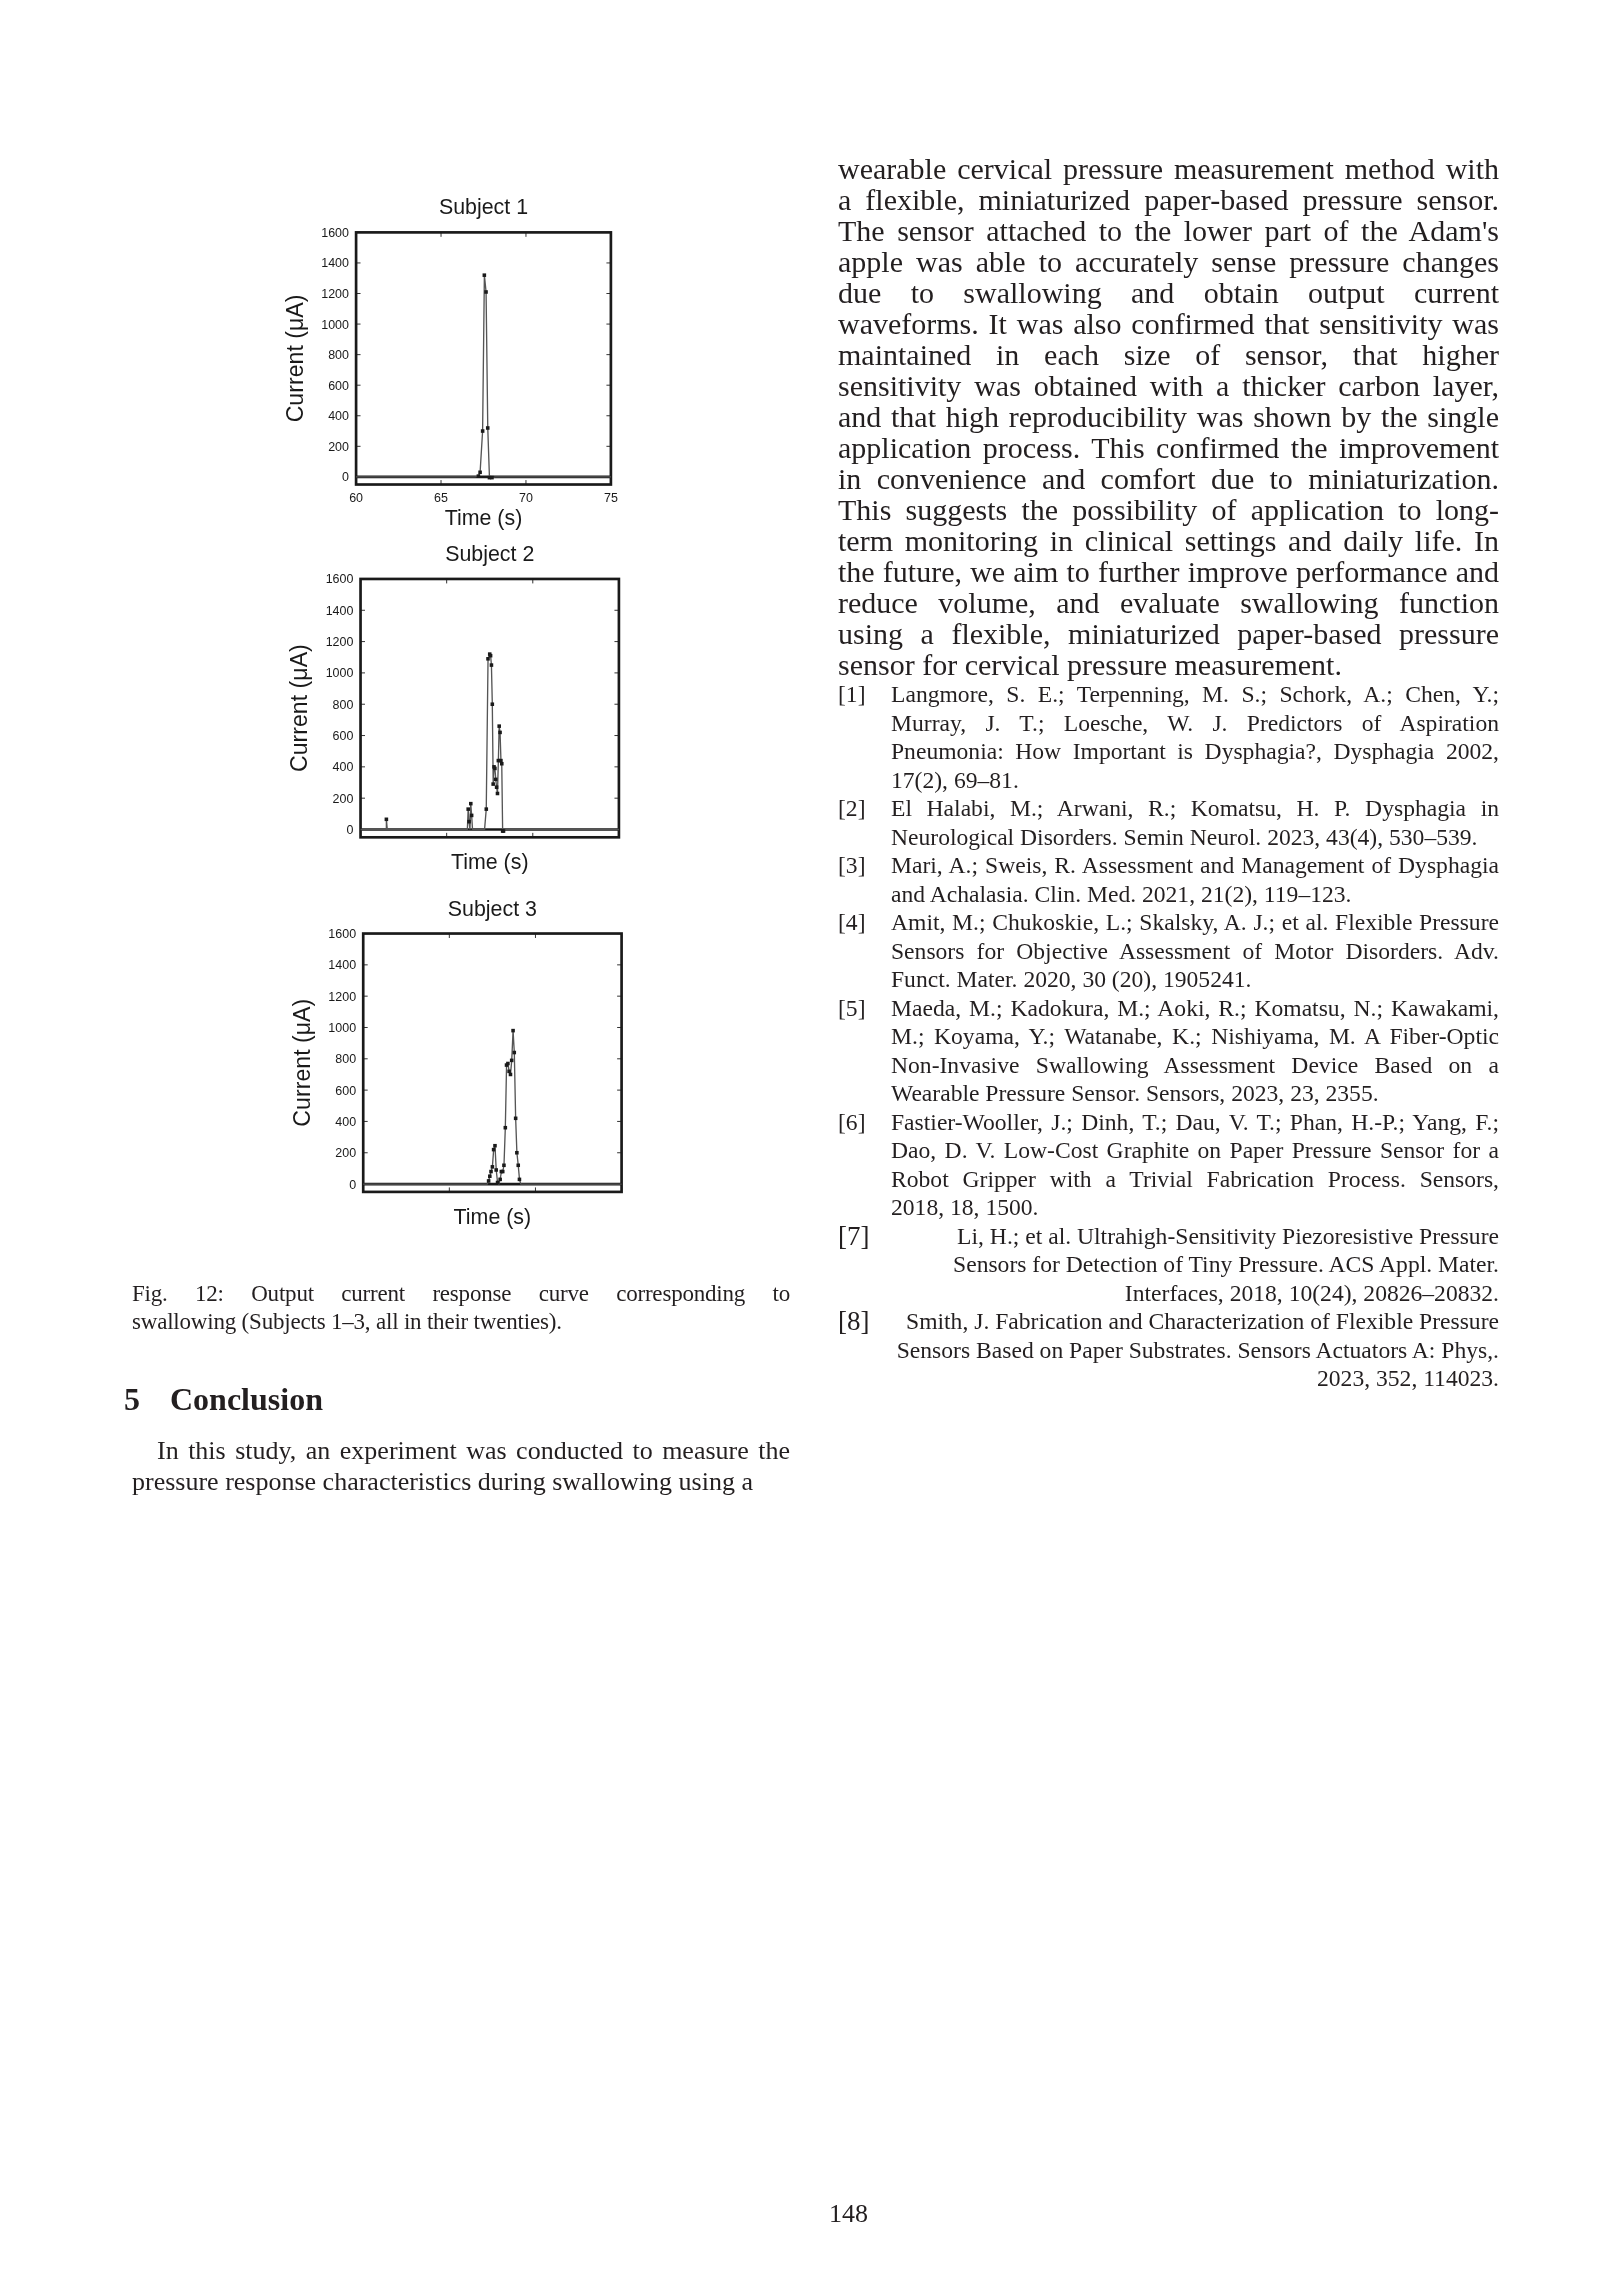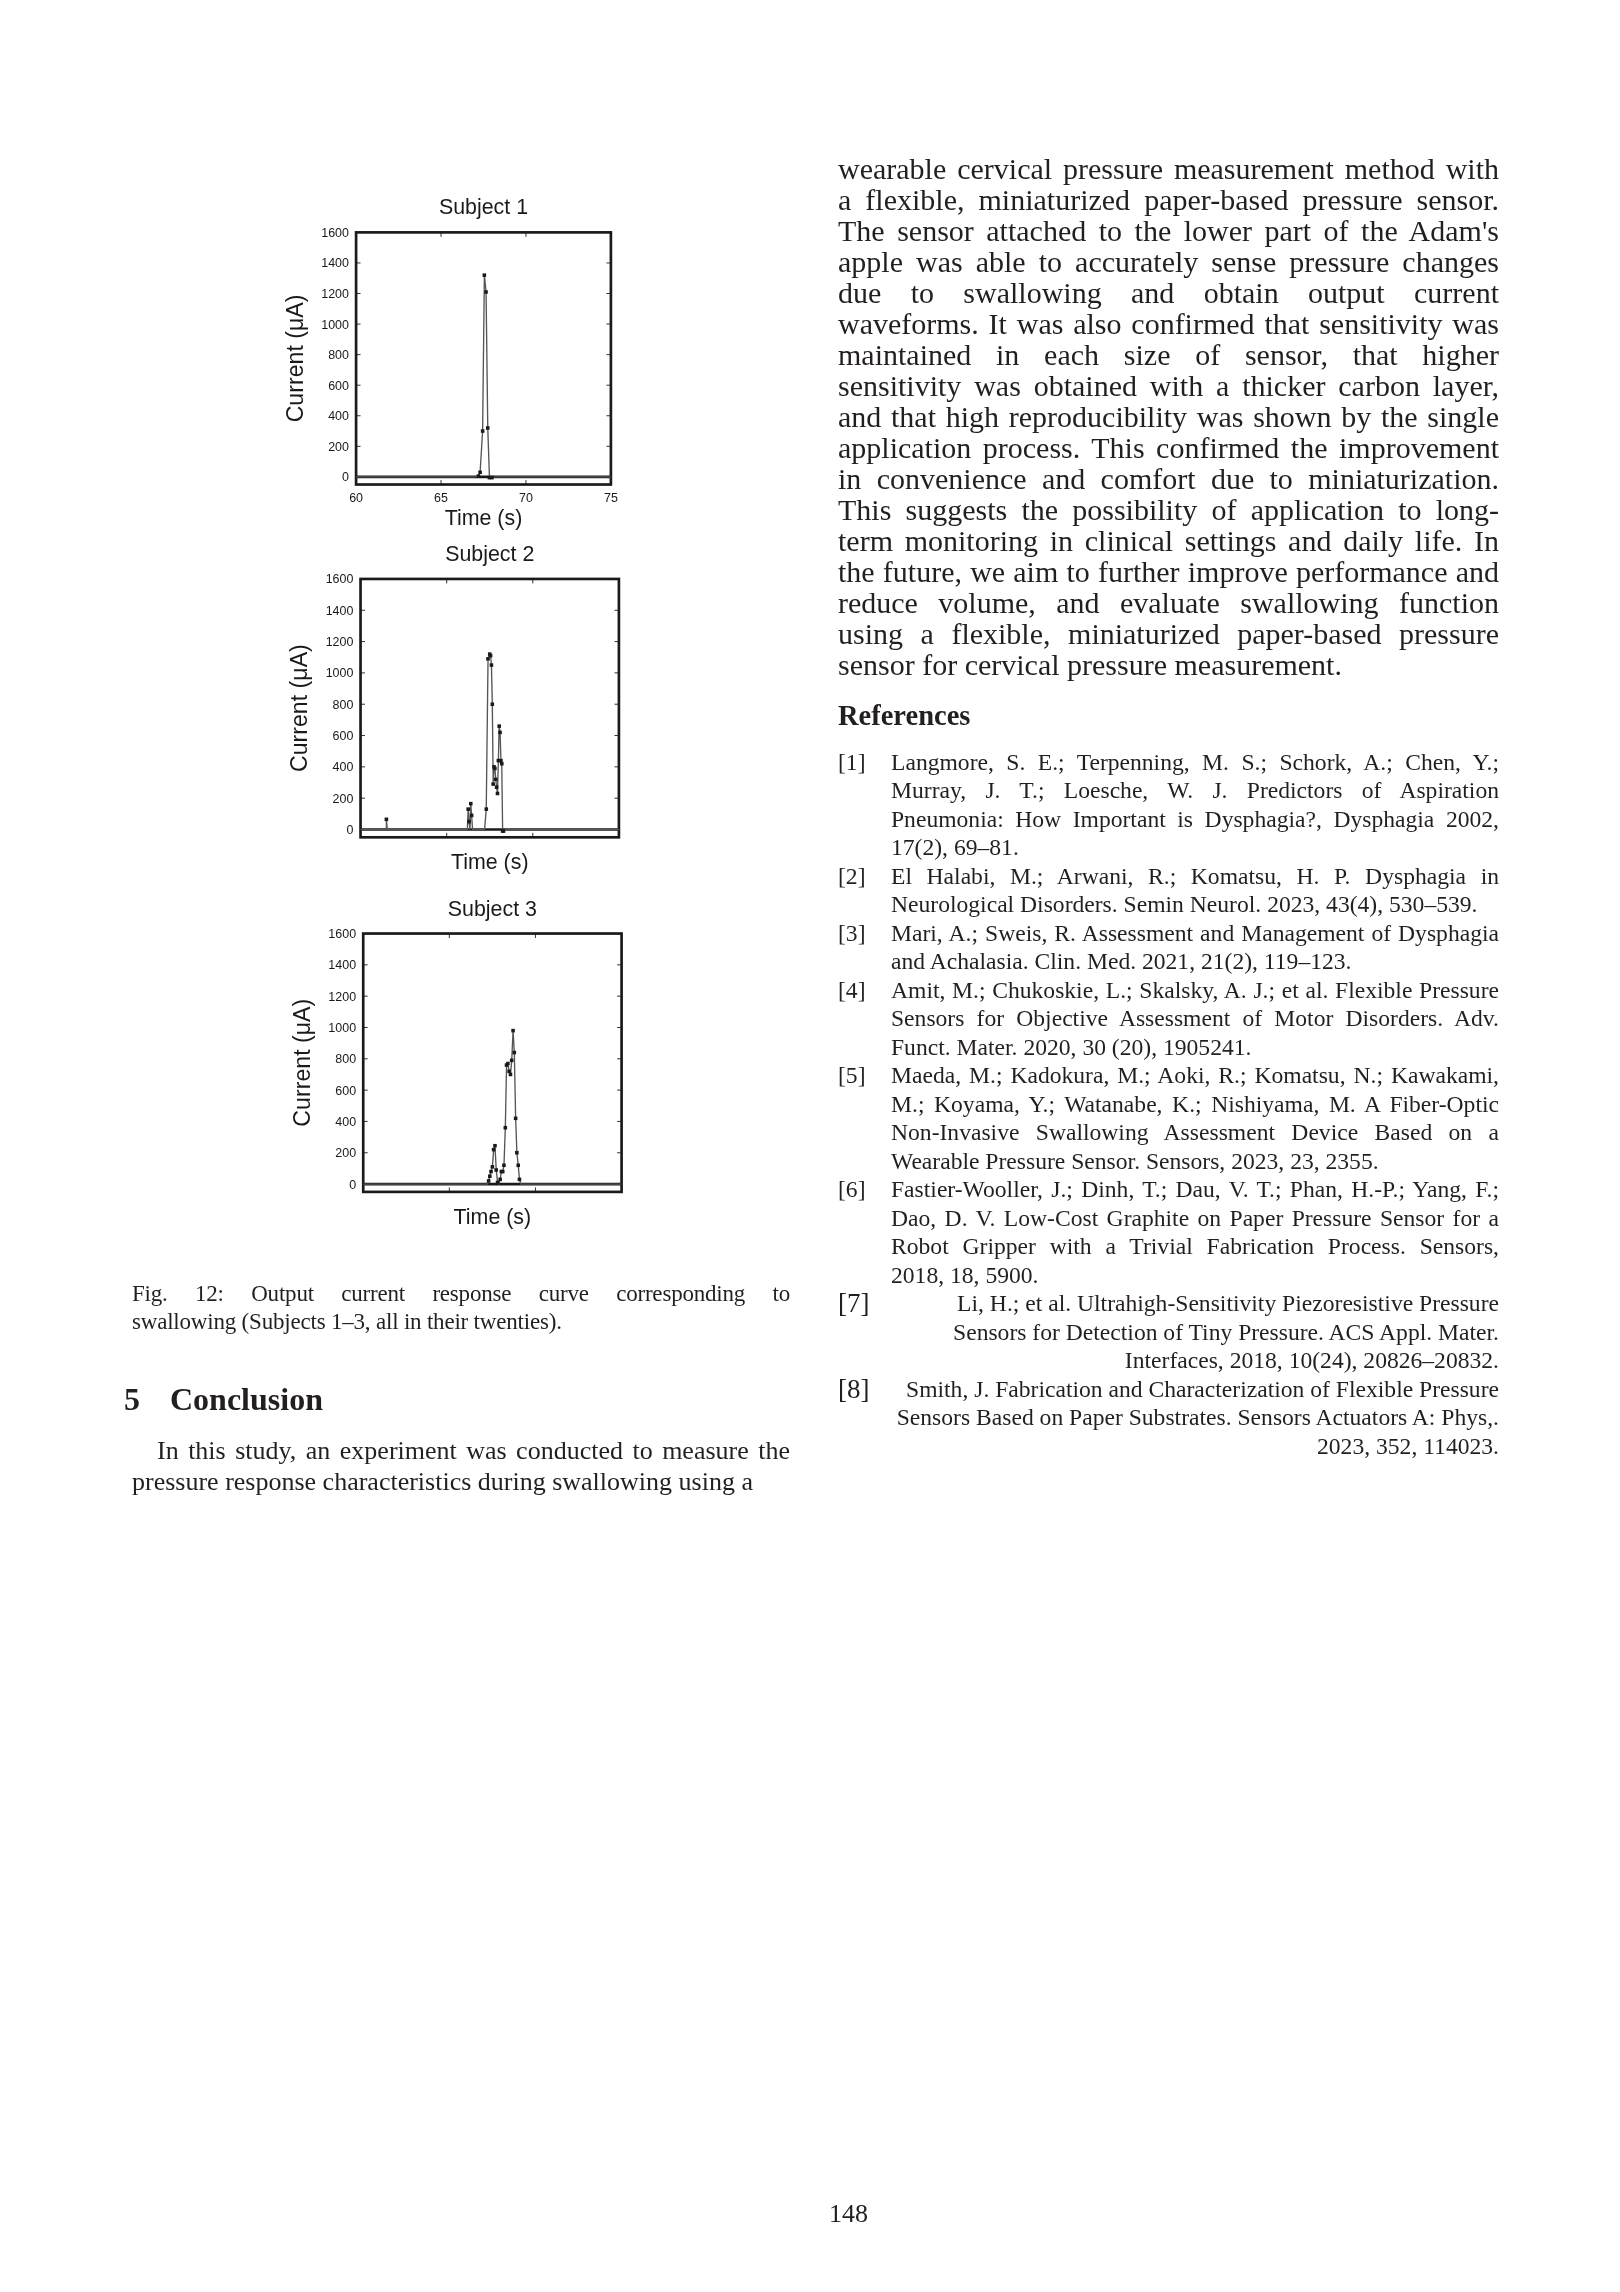--- a/index.html
+++ b/index.html
@@ -231,21 +231,20 @@
 <div class="section-heading serif">
   <span class="num">5</span><span>Conclusion</span>
 </div>
 
 <div class="left-body serif">
   <div class="indent">In this study, an experiment was conducted to measure the pressure response characteristics during swallowing using a</div>
 </div>
 
 <div class="right-col serif">
   <p class="right-body">wearable cervical pressure measurement method with a flexible, miniaturized paper-based pressure sensor. The sensor attached to the lower part of the Adam's apple was able to accurately sense pressure changes due to swallowing and obtain output current waveforms. It was also confirmed that sensitivity was maintained in each size of sensor, that higher sensitivity was obtained with a thicker carbon layer, and that high reproducibility was shown by the single application process. This confirmed the improvement in convenience and comfort due to miniaturization. This suggests the possibility of application to long-term monitoring in clinical settings and daily life. In the future, we aim to further improve performance and reduce volume, and evaluate swallowing function using a flexible, miniaturized paper-based pressure sensor for cervical pressure measurement.</p>
-  <div class="ref-heading">References</div>
   <ul class="ref-list">
     <li class="ref-item">
       <span class="ref-num">[1]</span>
       <span class="ref-text"><span>Langmore, S. E.; Terpenning, M. S.; Schork, A.; Chen, Y.; Murray, J. T.; Loesche, W. J. Predictors of Aspiration Pneumonia: How Important is Dysphagia?, </span><span class="ital">Dysphagia</span><span> 2002, 17(2), 69–81.</span></span>
     </li>
     <li class="ref-item">
       <span class="ref-num">[2]</span>
       <span class="ref-text"><span>El Halabi, M.; Arwani, R.; Komatsu, H. P. Dysphagia in Neurological Disorders. </span><span class="ital">Semin Neurol.</span><span> 2023, 43(4), 530–539.</span></span>
     </li>
     <li class="ref-item">
@@ -255,21 +254,21 @@
     <li class="ref-item">
       <span class="ref-num">[4]</span>
       <span class="ref-text"><span>Amit, M.; Chukoskie, L.; Skalsky, A. J.; et al. Flexible Pressure Sensors for Objective Assessment of Motor Disorders. </span><span class="ital">Adv. Funct. Mater.</span><span> 2020, </span><span class="ital">30</span><span> (20), 1905241.</span></span>
     </li>
     <li class="ref-item">
       <span class="ref-num">[5]</span>
       <span class="ref-text"><span>Maeda, M.; Kadokura, M.; Aoki, R.; Komatsu, N.; Kawakami, M.; Koyama, Y.; Watanabe, K.; Nishiyama, M. A Fiber-Optic Non-Invasive Swallowing Assessment Device Based on a Wearable Pressure Sensor. </span><span class="ital">Sensors,</span><span> 2023, 23, 2355.</span></span>
     </li>
     <li class="ref-item">
       <span class="ref-num">[6]</span>
-      <span class="ref-text"><span>Fastier-Wooller, J.; Dinh, T.; Dau, V. T.; Phan, H.-P.; Yang, F.; Dao, D. V. Low-Cost Graphite on Paper Pressure Sensor for a Robot Gripper with a Trivial Fabrication Process. </span><span class="ital">Sensors,</span><span> 2018, 18, 5900.</span></span>
+      <span class="ref-text"><span>Fastier-Wooller, J.; Dinh, T.; Dau, V. T.; Phan, H.-P.; Yang, F.; Dao, D. V. Low-Cost Graphite on Paper Pressure Sensor for a Robot Gripper with a Trivial Fabrication Process. </span><span class="ital">Sensors,</span><span> 2018, 18, 1500.</span></span>
     </li>
     <li class="ref-item tight big">
       <span class="ref-num">[7]</span>
       <span class="ref-text"><span>Li, H.; et al. Ultrahigh-Sensitivity Piezoresistive Pressure Sensors for Detection of Tiny Pressure. </span><span class="ital">ACS Appl. Mater. Interfaces,</span><span> 2018, 10(24), 20826–20832.</span></span>
     </li>
     <li class="ref-item tight big">
       <span class="ref-num">[8]</span>
       <span class="ref-text"><span>Smith, J. Fabrication and Characterization of Flexible Pressure Sensors Based on Paper Substrates. </span><span class="ital">Sensors Actuators A: Phys,.</span><span> 2023, 352, 114023.</span></span>
     </li>
   </ul>

